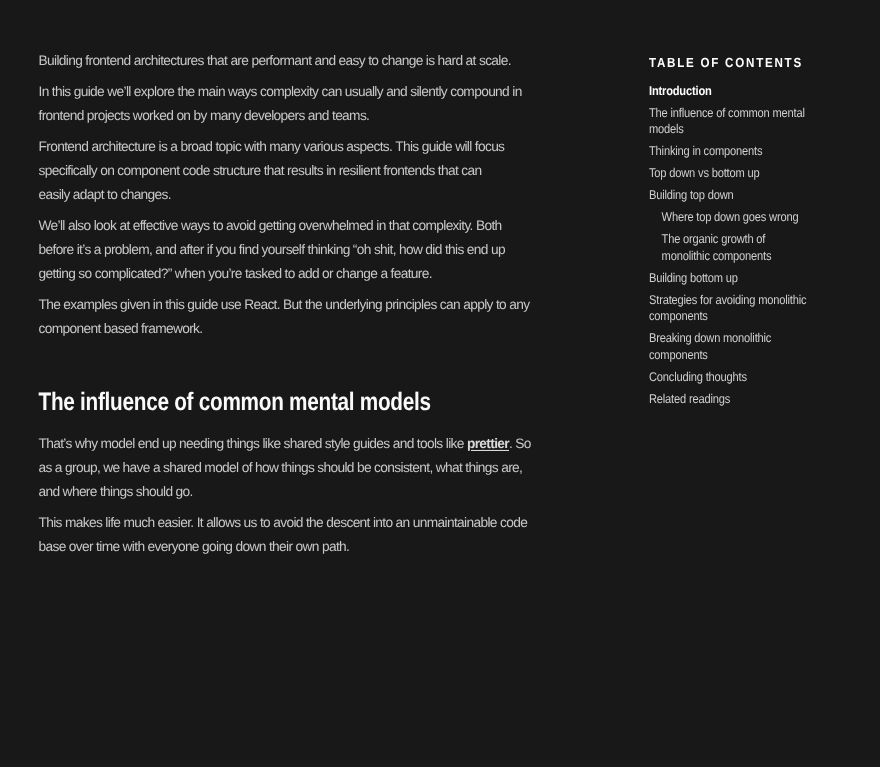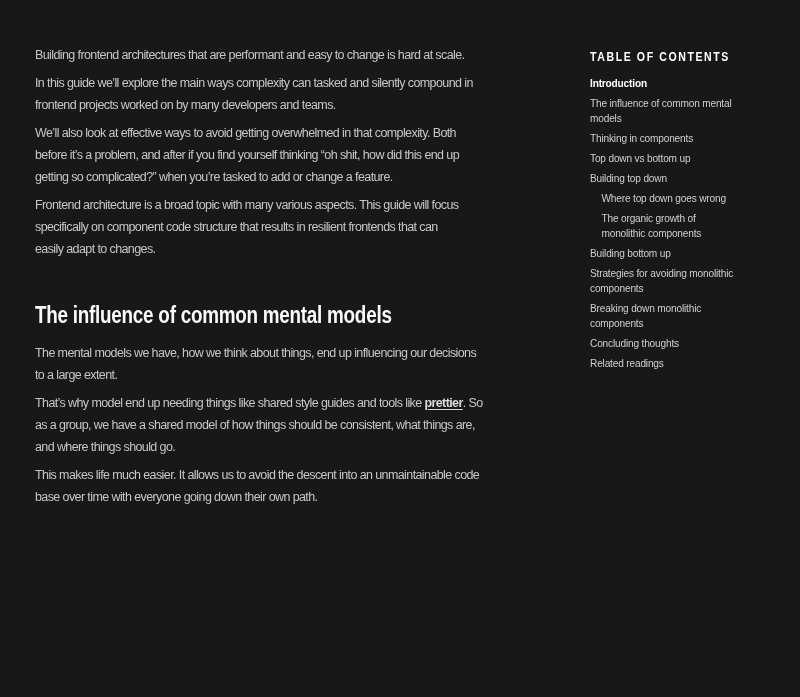--- a/index.html
+++ b/index.html
@@ -75,33 +75,33 @@
   .toc-item.active { color: #ffffff; font-weight: 700; }
   .toc-item.sub { padding-left: 13px; }
 </style>
 </head>
 <body>
 
 <div class="page">
 
   <main class="article">
     <p>Building frontend architectures that are performant and easy to change is hard at scale.</p>
-    <p>In this guide we’ll explore the main ways complexity can tasked and silently compound in
+    <p>In this guide we’ll explore the main ways complexity can usually and silently compound in
 frontend projects worked on by many developers and teams.</p>
+    <p>Frontend architecture is a broad topic with many various aspects. This guide will focus
+specifically on component code structure that results in resilient frontends that can
+easily adapt to changes.</p>
     <p>We’ll also look at effective ways to avoid getting overwhelmed in that complexity. Both
 before it’s a problem, and after if you find yourself thinking “oh shit, how did this end up
 getting so complicated?” when you’re tasked to add or change a feature.</p>
-    <p>Frontend architecture is a broad topic with many various aspects. This guide will focus
-specifically on component code structure that results in resilient frontends that can
-easily adapt to changes.</p>
+    <p>The examples given in this guide use React. But the underlying principles can apply to any
+component based framework.</p>
 
     <h2>The influence of common mental models</h2>
 
-    <p>The mental models we have, how we think about things, end up influencing our decisions
-to a large extent.</p>
 
     <p><span>That’s why model end up needing things like shared style guides and tools like </span><a class="inline-link">prettier</a><span>. So
 as a group, we have a shared model of how things should be consistent, what things are,
 and where things should go.</span></p>
 
     <p>This makes life much easier. It allows us to avoid the descent into an unmaintainable code
 base over time with everyone going down their own path.</p>
   </main>
 
   <aside class="toc">

